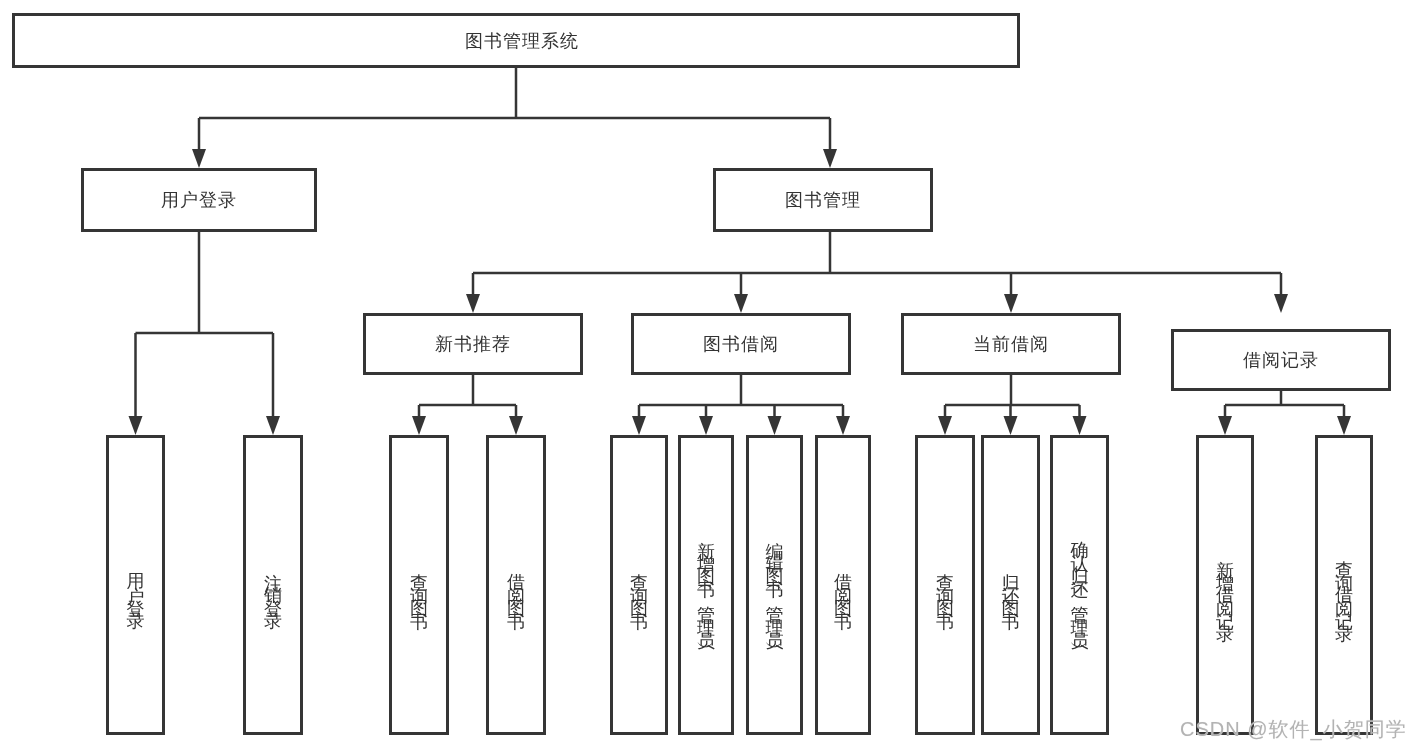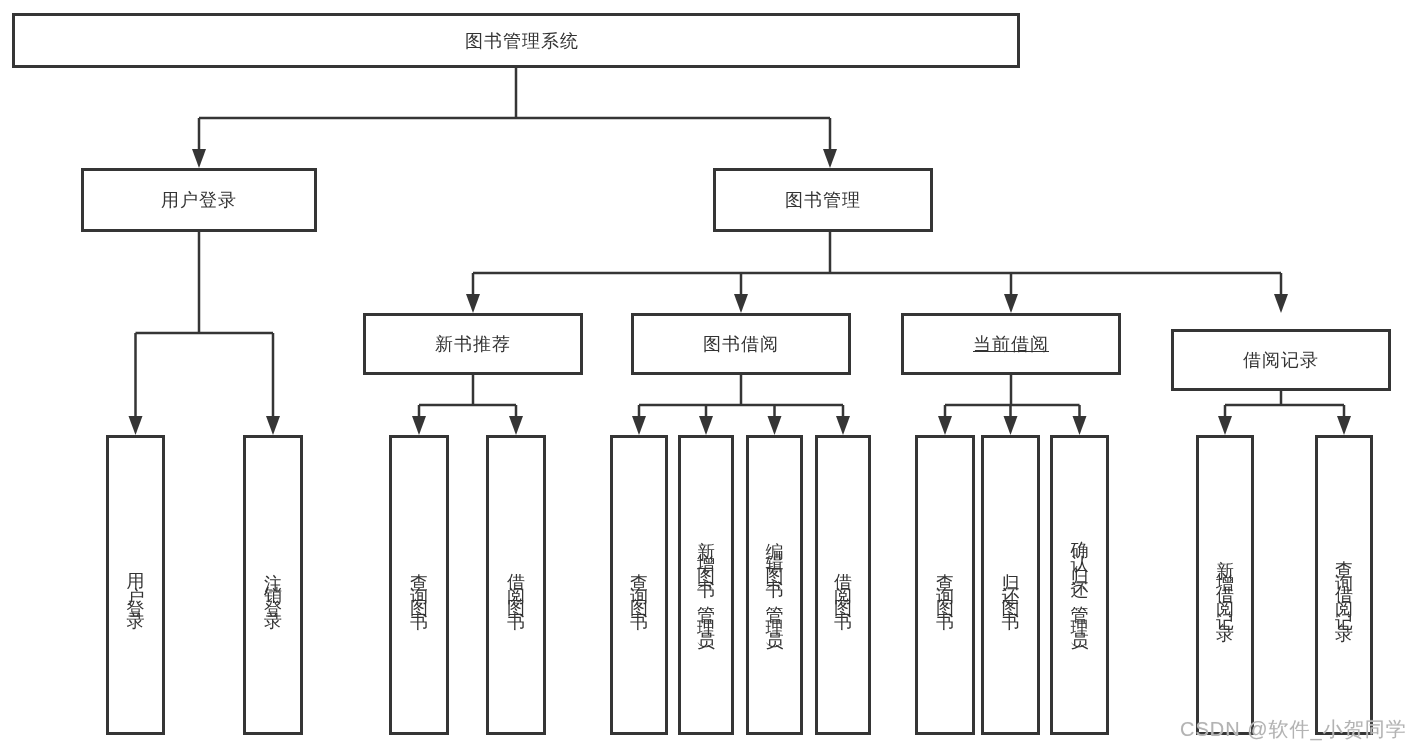--- a/index.html
+++ b/index.html
@@ -100,21 +100,21 @@
   <div class="box hdr lvl2" style="left:713px;width:220px;">
     <span>图书管理</span>
   </div>
 
   <div class="box hdr lvl3" style="left:363px;width:220px;">
     <span>新书推荐</span>
   </div>
   <div class="box hdr lvl3" style="left:631px;width:220px;align-items:center;">
     <span>图书借阅</span>
   </div>
-  <div class="box hdr lvl3" style="left:901px;width:220px;text-decoration:underline;">
+  <div class="box hdr lvl3" style="left:901px;width:220px;">
     <span>当前借阅</span>
   </div>
   <div class="box hdr lvl3" style="left:1171px;width:220px;margin-top:16px;">
     <span>借阅记录</span>
   </div>
 
   <div class="box leaf" style="left:106px;width:59px;">
     <span class="vtext">用户登录</span>
   </div>
   <div class="box leaf" style="left:243px;width:60px;">

